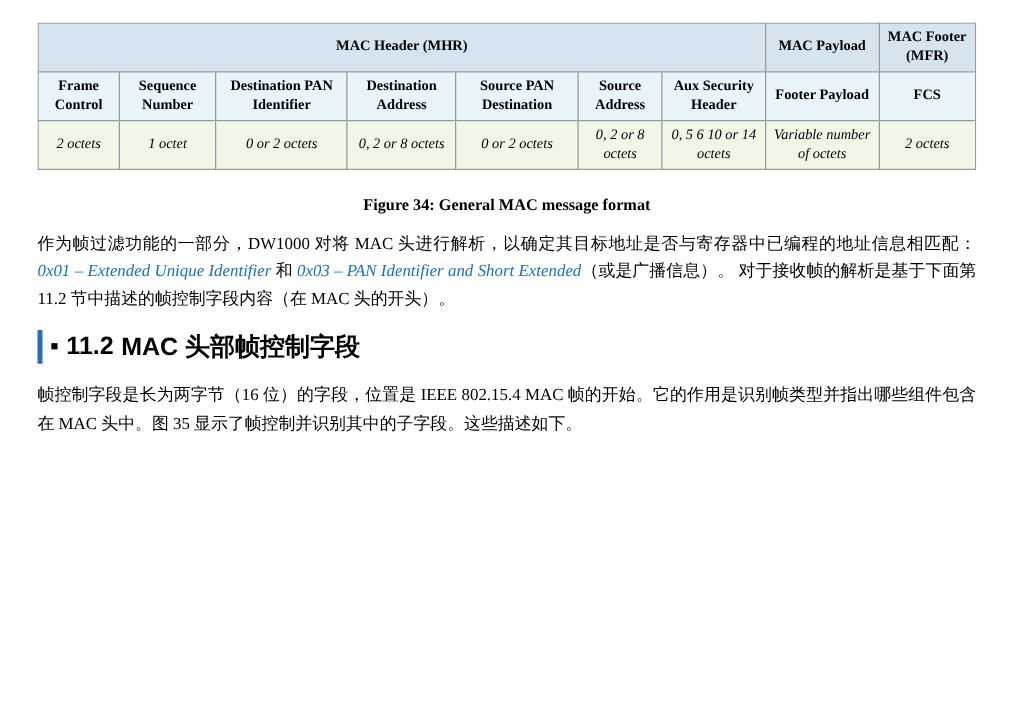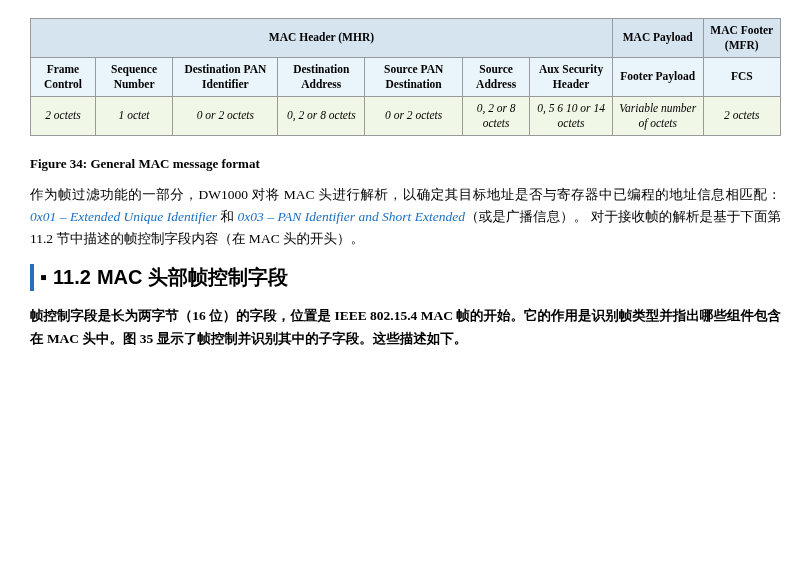--- a/index.html
+++ b/index.html
@@ -35,20 +35,21 @@
       background: #eaf4fb;
       font-weight: bold;
     }
     .data-row td {
       background: #f0f7e6;
       font-style: italic;
     }
 
     
     .figure-caption {
+      text-align: center;
       font-weight: bold;
       font-size: 13px;
       margin: 6px 0 12px 0;
     }
 
     
     .body-text {
       font-size: 13.5px;
       line-height: 1.65;
       margin-bottom: 12px;
@@ -69,21 +70,20 @@
       gap: 6px;
       border-left: 4px solid #2a6ebb;
       padding-left: 6px;
       font-family: Arial, sans-serif;
     }
 
     .section-body {
       font-size: 13.5px;
       line-height: 1.65;
       text-align: justify;
-      font-weight: bold;
     }
 
     
     .table-wrapper {
       position: relative;
       overflow: hidden;
     }
     .watermark {
       position: absolute;
       top: 30%;

